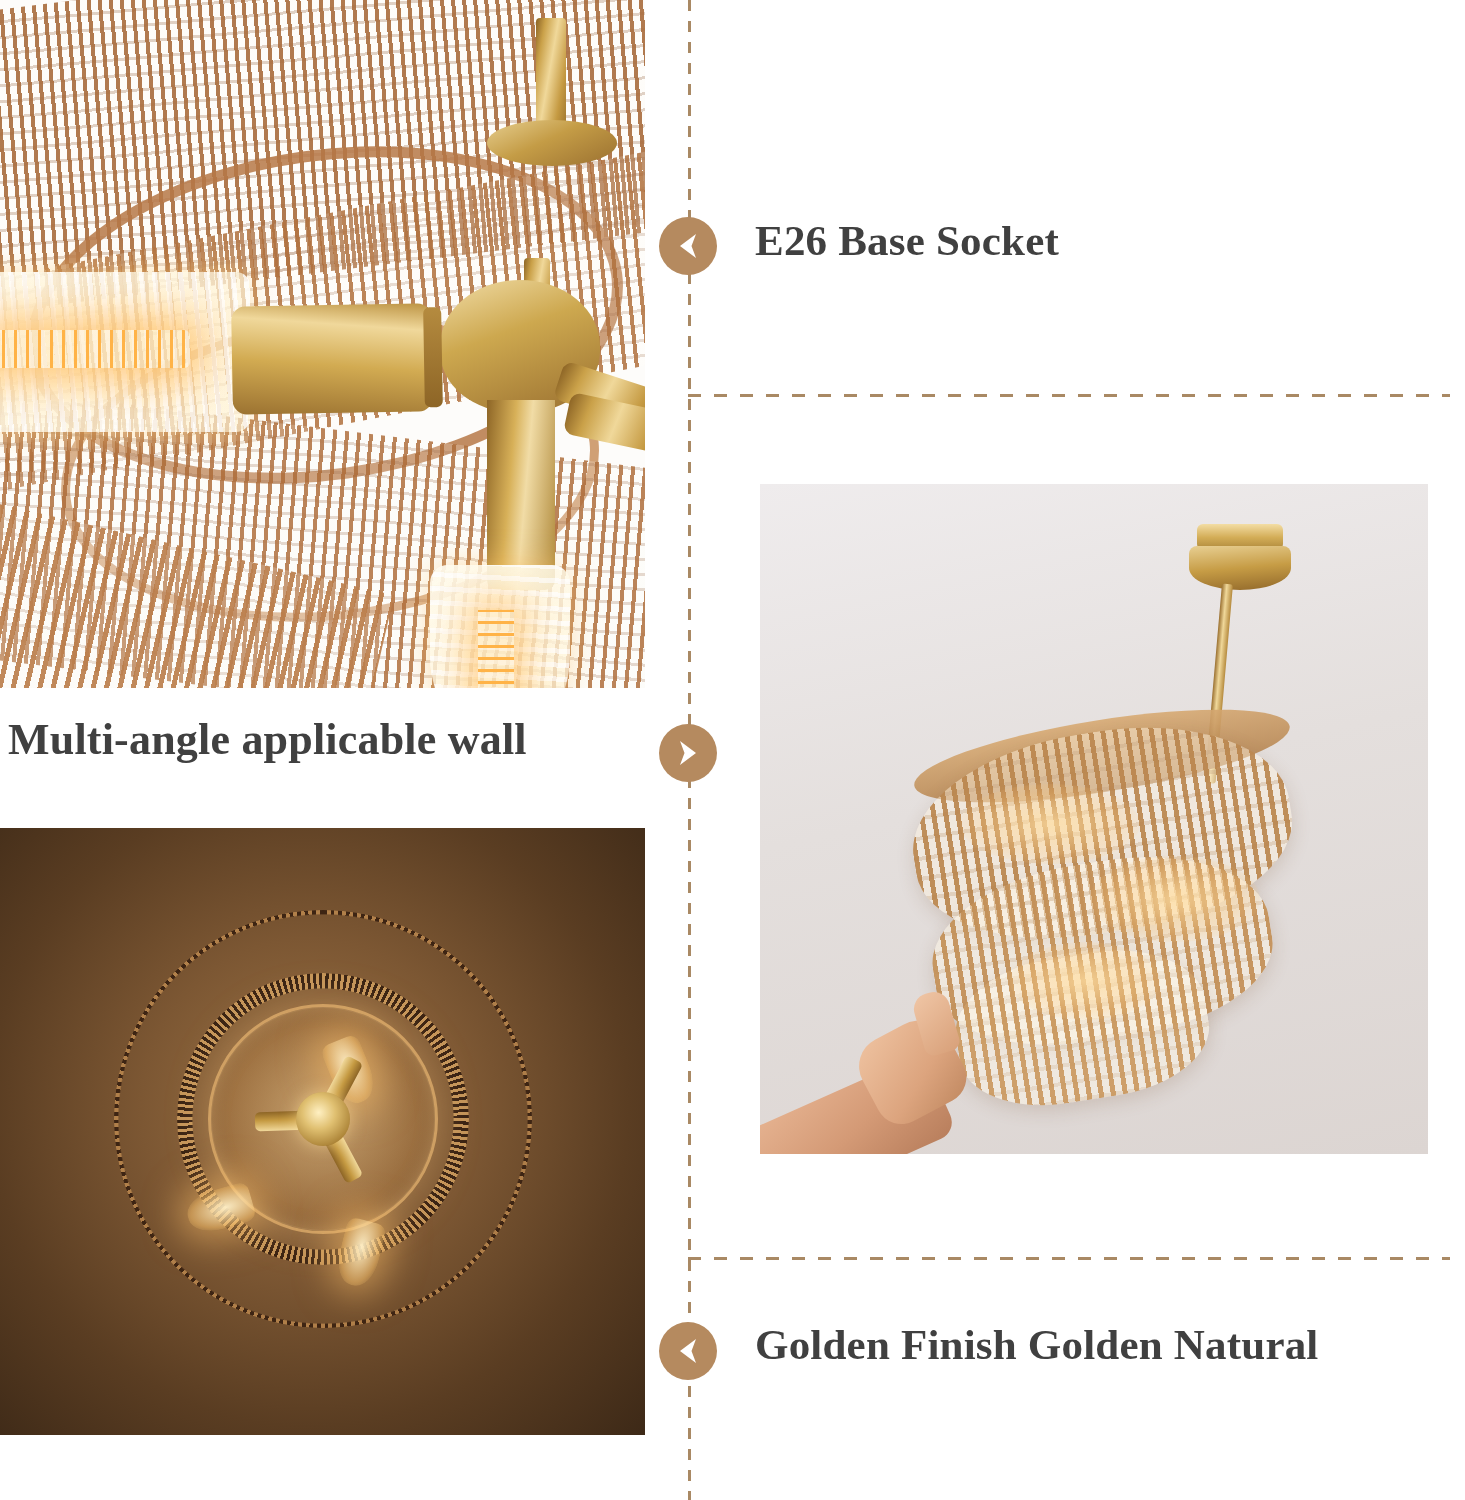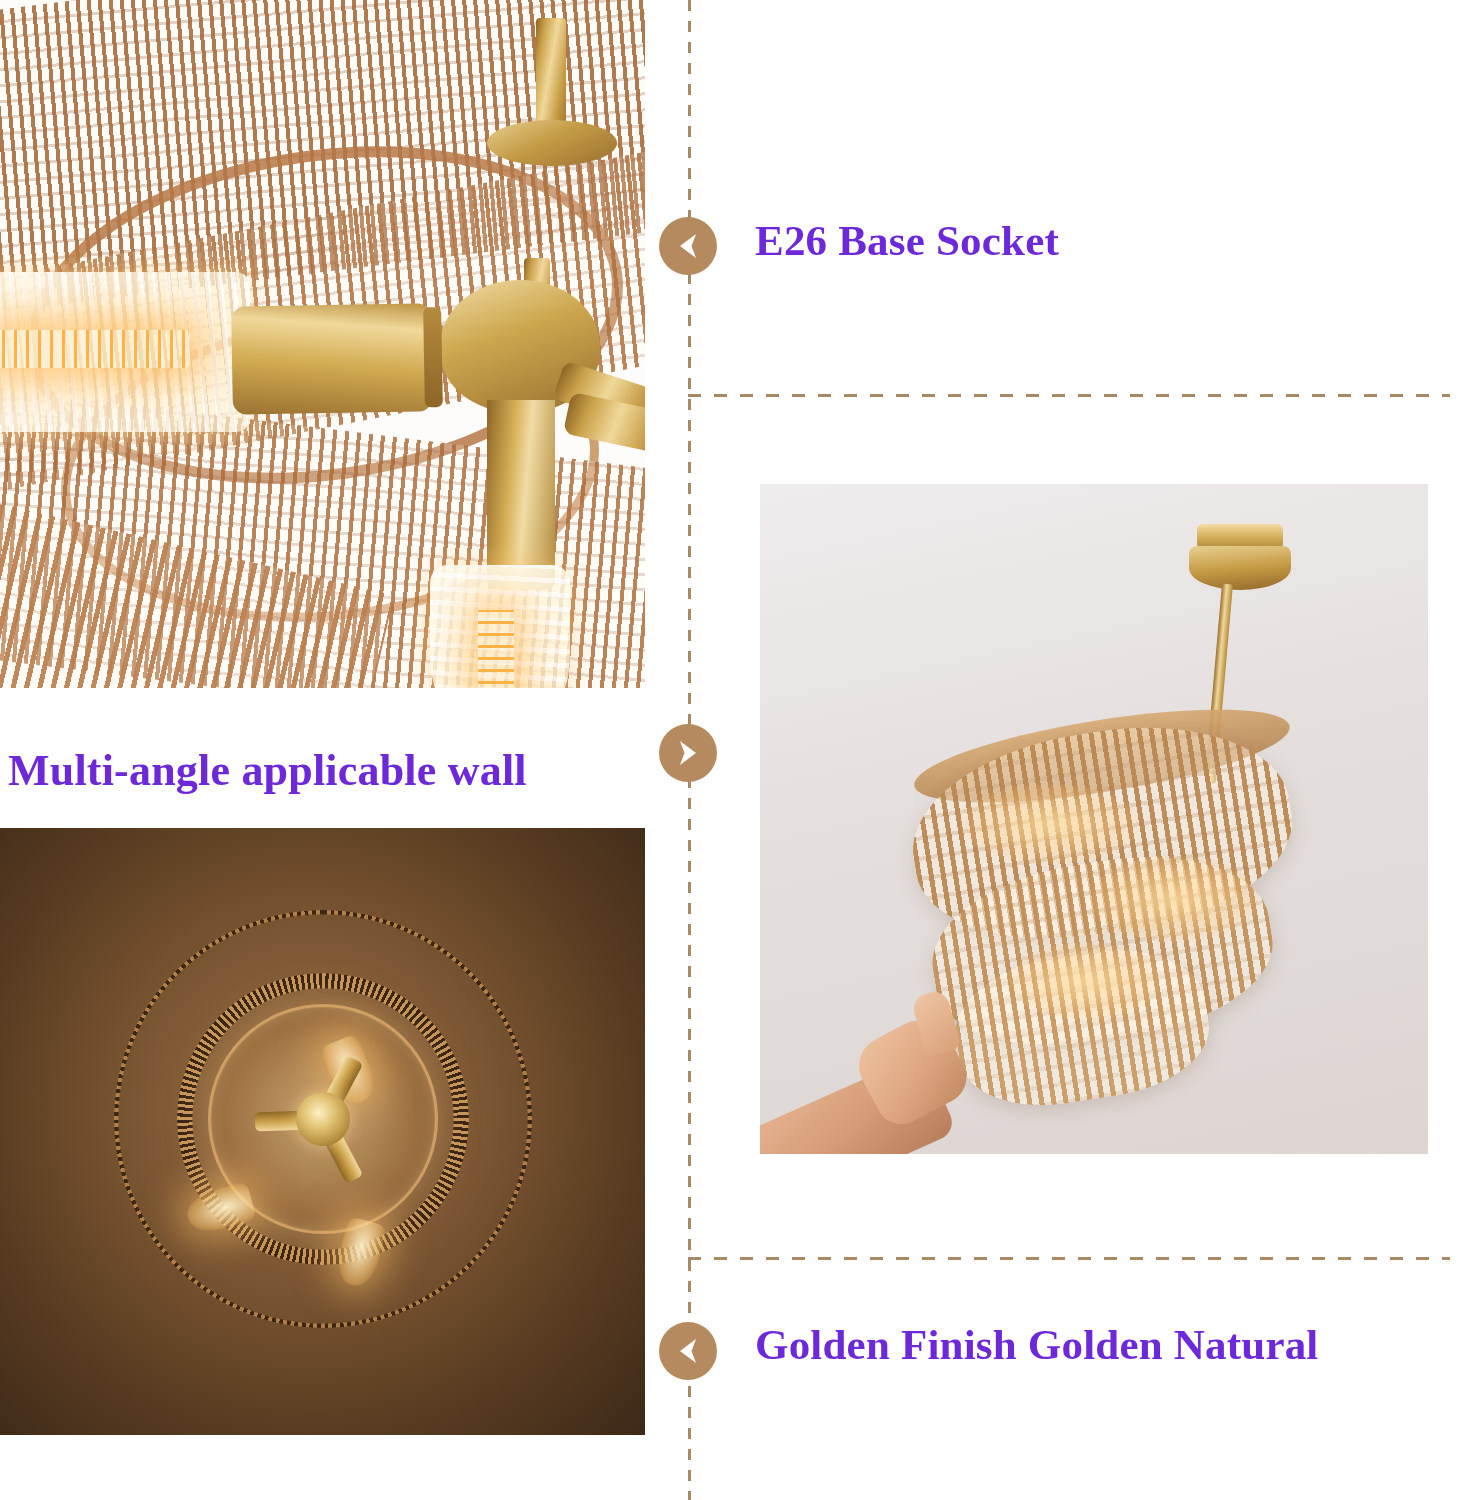--- a/index.html
+++ b/index.html
@@ -29,25 +29,25 @@
     background:#b58a5f; display:flex; align-items:center; justify-content:center;
     z-index:5;
   }
   .badge svg { display:block; }
   #badge-e26    { left:659px; top:217px; }
   #badge-multi  { left:659px; top:724px; }
   #badge-canopy { left:659px; top:1322px; }
 
   
   .label {
-    position:absolute; color:#6d28d9; font-weight:700;
+    position:absolute; color:#404040; font-weight:700;
     letter-spacing:.2px; white-space:nowrap;
   }
   #label-e26    { left:755px;  top:216px;  font-size:43px; }
-  #label-multi  { left:8px;    top:714px;  font-size:44px;margin-top:31px; }
+  #label-multi  { left:8px;    top:714px;  font-size:44px; }
   #label-canopy { left:755px;  top:1320px; font-size:43px; }
 
   
   #photo-socket {
     position:absolute; left:0; top:0; width:645px; height:688px;
     overflow:hidden; background:#fdfcfa;
   }
   .weave-panel {
     position:absolute; background-repeat:repeat;
     background-image:

